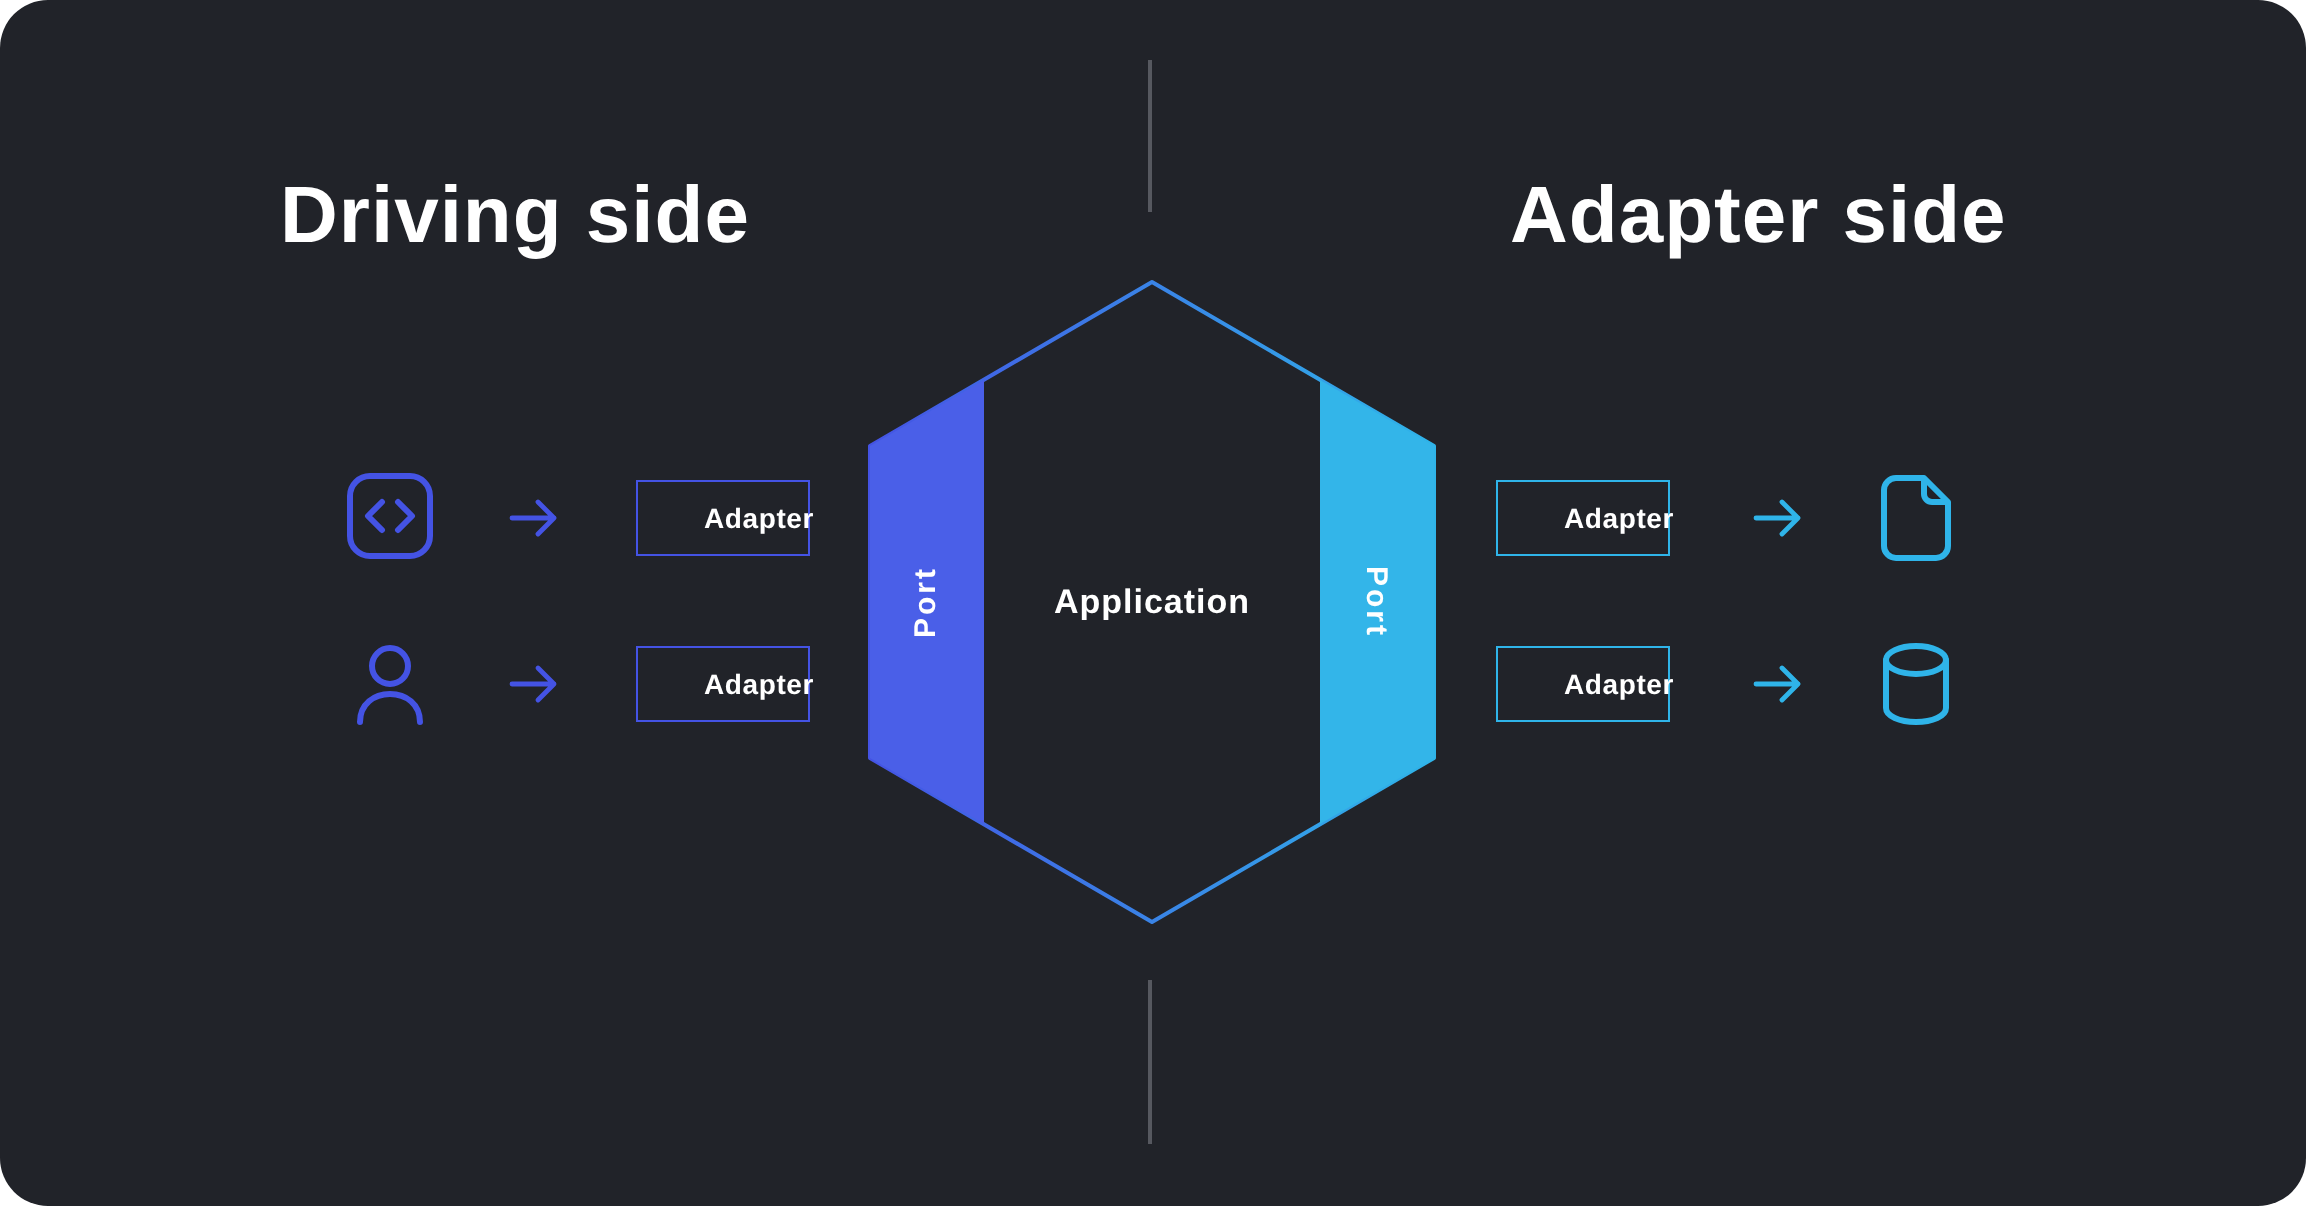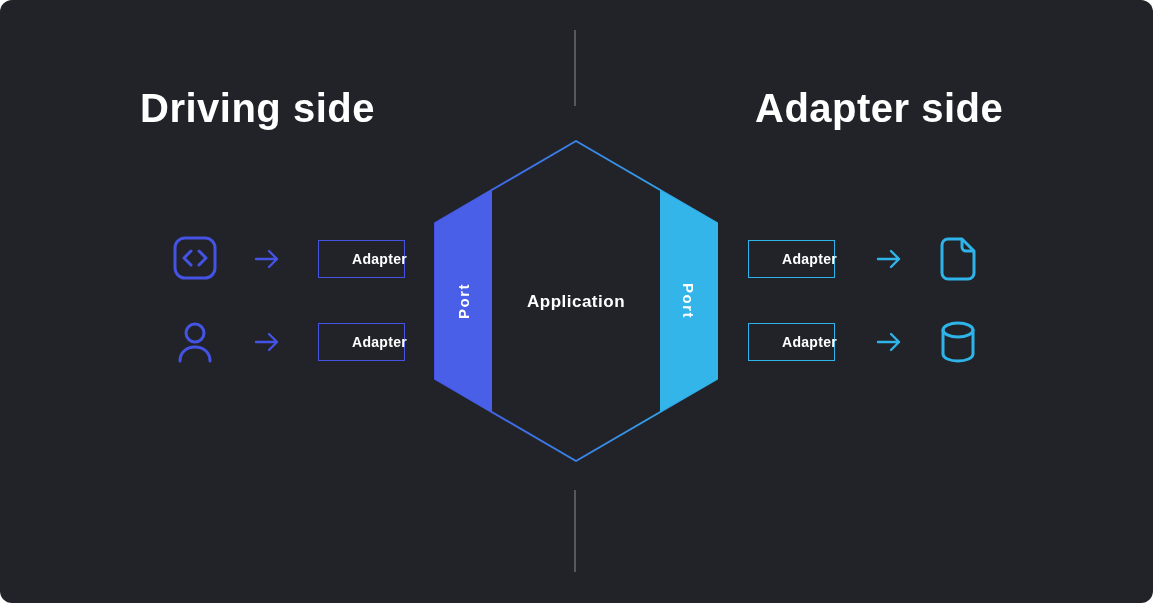--- a/index.html
+++ b/index.html
@@ -15,21 +15,21 @@
   *{margin:0;padding:0;box-sizing:border-box;}
   body{
     background:var(--page);
     font-family:"Liberation Sans", sans-serif;
   }
   .canvas{
     position:relative;
     width:1153px;
     height:603px;
     background:var(--background);
-    border-radius:12px;
+    border-radius:24px;
     overflow:hidden;
     padding-left:16px;
   }
   .divider{
     position:absolute;
     left:574px;
     width:2px;
     background:var(--divider);
   }
   .divider-top{top:30px;height:76px;}

